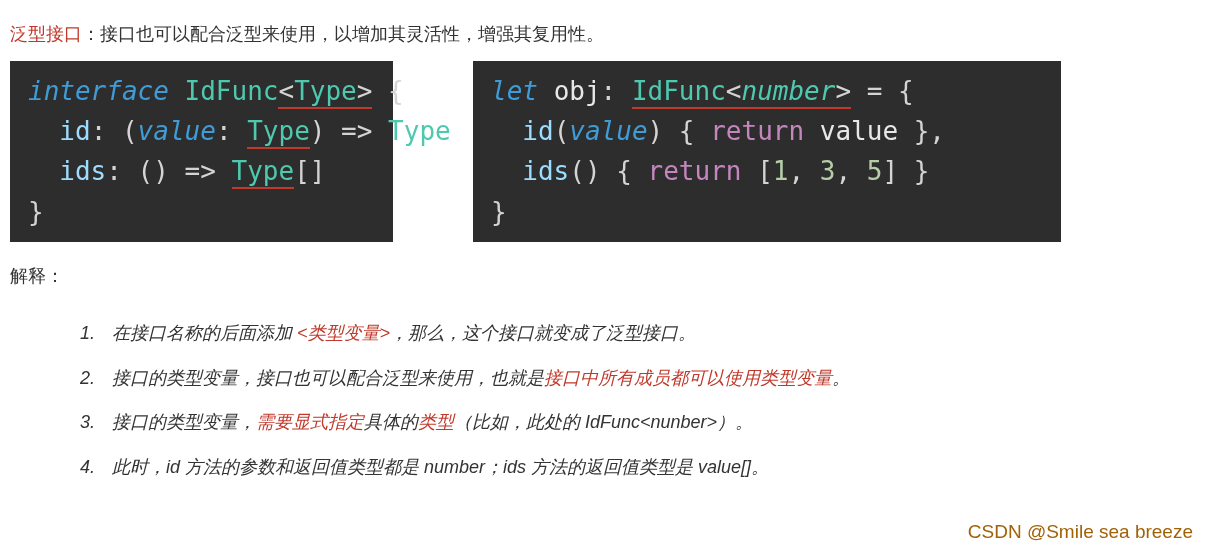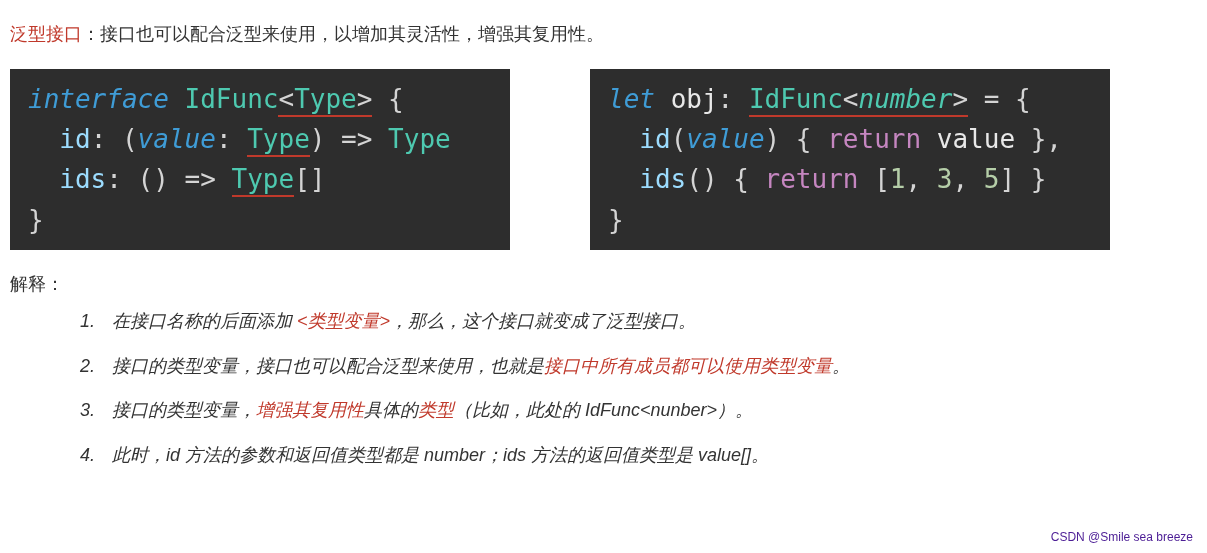--- a/index.html
+++ b/index.html
@@ -10,75 +10,75 @@
     body {
       font-family: "Microsoft YaHei", "PingFang SC", sans-serif;
       background: #ffffff;
       padding: 20px 10px;
       width: 1207px;
       font-size: 18px;
       line-height: 1.6;
       color: #333;
     }
     .intro {
-      margin-bottom: 20px;
+      margin-bottom: 12px;
     }
     .highlight-red {
       color: #c0392b;
     }
     .code-blocks {
       display: flex;
       gap: 80px;
       margin-bottom: 20px;
     }
     .code-block {
       background: #2d2d2d;
       padding: 10px 18px;
       font-family: "Consolas", "Monaco", monospace;
       font-size: 26px;
       line-height: 1.55;
       border-radius: 0;
     }
     .code-block.left {
-      width: 500px;
+      width: 383px;
     }
     .code-block.right {
-      width: 520px;
+      width: 588px;
     }
     .tok-keyword { color: #3f9cd6; font-style: italic; }
     .tok-type { color: #4ec9b0; }
     .tok-type-italic { color: #4ec9b0; font-style: italic; }
     .tok-prop { color: #9cdcfe; }
     .tok-punc { color: #d4d4d4; }
     .tok-white { color: #e8e8e8; }
     .tok-return { color: #c586c0; }
     .tok-num { color: #b5cea8; }
     .underline-red {
       border-bottom: 2px solid #c0392b;
       padding-bottom: 1px;
     }
     .explain-heading {
       margin-top: 18px;
-      margin-bottom: 8px;
+      margin-bottom: 28px;
     }
     ol.explain-list {
       list-style-position: outside;
       padding-left: 90px;
     }
     ol.explain-list li {
       padding-left: 12px;
       margin-bottom: 16px;
       font-style: italic;
     }
     .watermark {
       position: fixed;
       bottom: 6px;
       right: 14px;
-      color: #4c1d95;
-      font-size: 12px;
+      color: #a16207;
+      font-size: 19px;
     }
   </style>
 </head>
 <body>
 
 <p class="intro">
   <span class="highlight-red">泛型接口</span><span>：接口也可以配合泛型来使用，以增加其灵活性，增强其复用性。</span>
 </p>
 
 <div class="code-blocks">
@@ -92,17 +92,17 @@
 <span class="tok-punc">  </span><span class="tok-prop">id</span><span class="tok-punc">(</span><span class="tok-keyword">value</span><span class="tok-punc">) { </span><span class="tok-return">return</span><span class="tok-punc"> </span><span class="tok-white">value</span><span class="tok-punc"> },</span>
 <span class="tok-punc">  </span><span class="tok-prop">ids</span><span class="tok-punc">() { </span><span class="tok-return">return</span><span class="tok-punc"> [</span><span class="tok-num">1</span><span class="tok-punc">, </span><span class="tok-num">3</span><span class="tok-punc">, </span><span class="tok-num">5</span><span class="tok-punc">] }</span>
 <span class="tok-punc">}</span></pre>
 </div>
 
 <p class="explain-heading">解释：</p>
 
 <ol class="explain-list">
   <li><span>在接口名称的后面添加 </span><span class="highlight-red">&lt;类型变量&gt;</span><span>，那么，这个接口就变成了泛型接口。</span></li>
   <li><span>接口的类型变量，接口也可以配合泛型来使用，也就是</span><span class="highlight-red">接口中所有成员都可以使用类型变量</span><span>。</span></li>
-  <li><span>接口的类型变量，</span><span class="highlight-red">增强其复用性</span><span>具体的</span><span class="highlight-red">类型</span><span>（比如，此处的 IdFunc&lt;nunber&gt;）。</span></li>
+  <li><span>接口的类型变量，</span><span class="highlight-red">需要显式指定</span><span>具体的</span><span class="highlight-red">类型</span><span>（比如，此处的 IdFunc&lt;nunber&gt;）。</span></li>
   <li><span>此时，id 方法的参数和返回值类型都是 number；ids 方法的返回值类型是 value[]。</span></li>
 </ol>
 
 <div class="watermark">CSDN @Smile sea breeze</div>
 
 </body></html>

